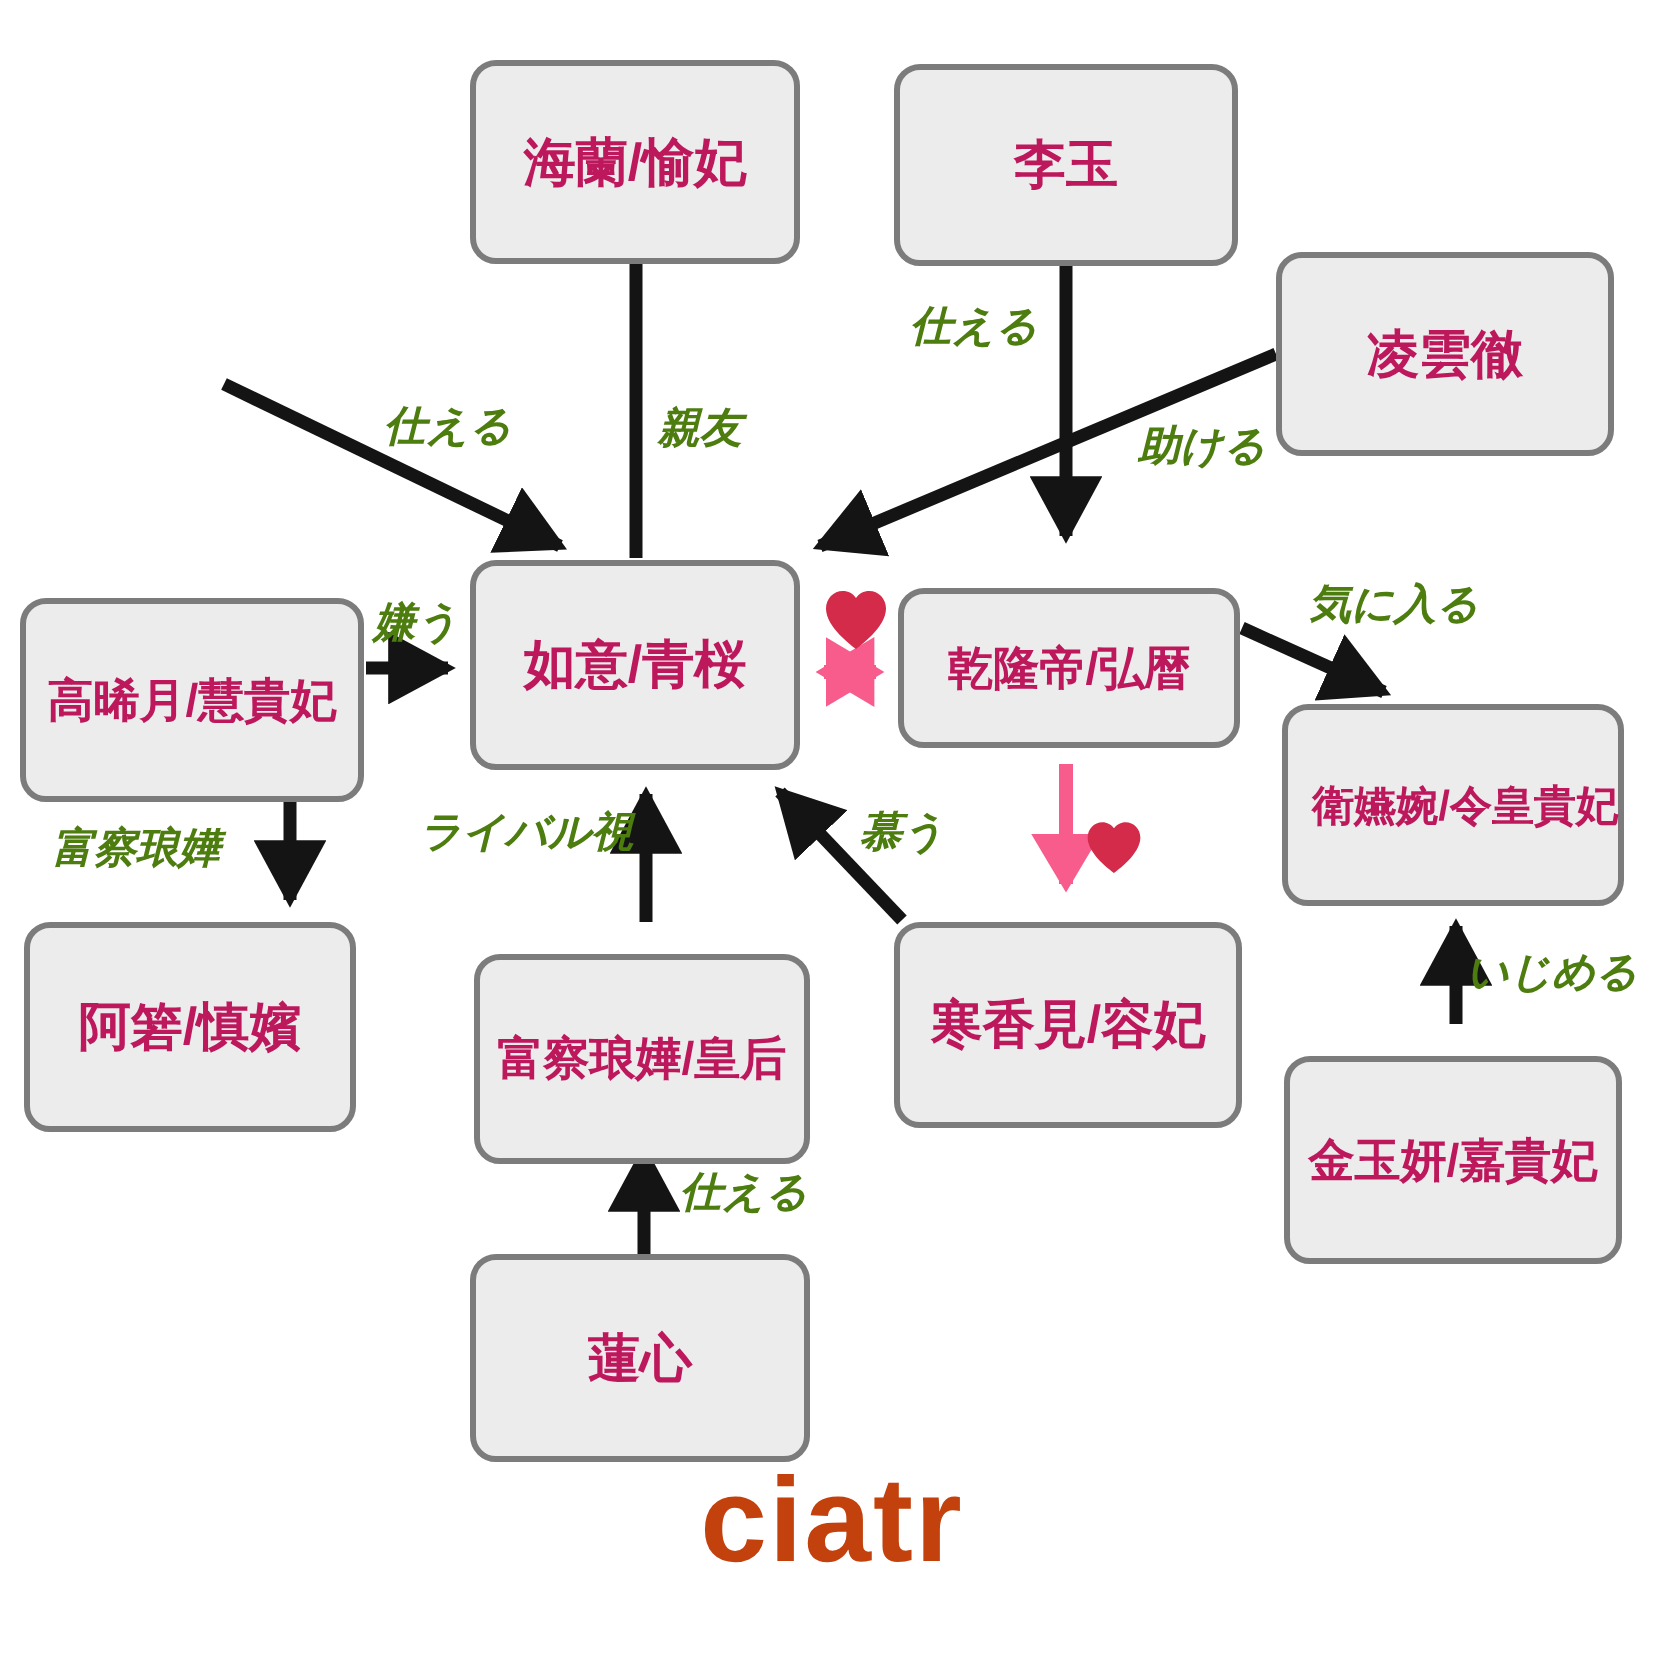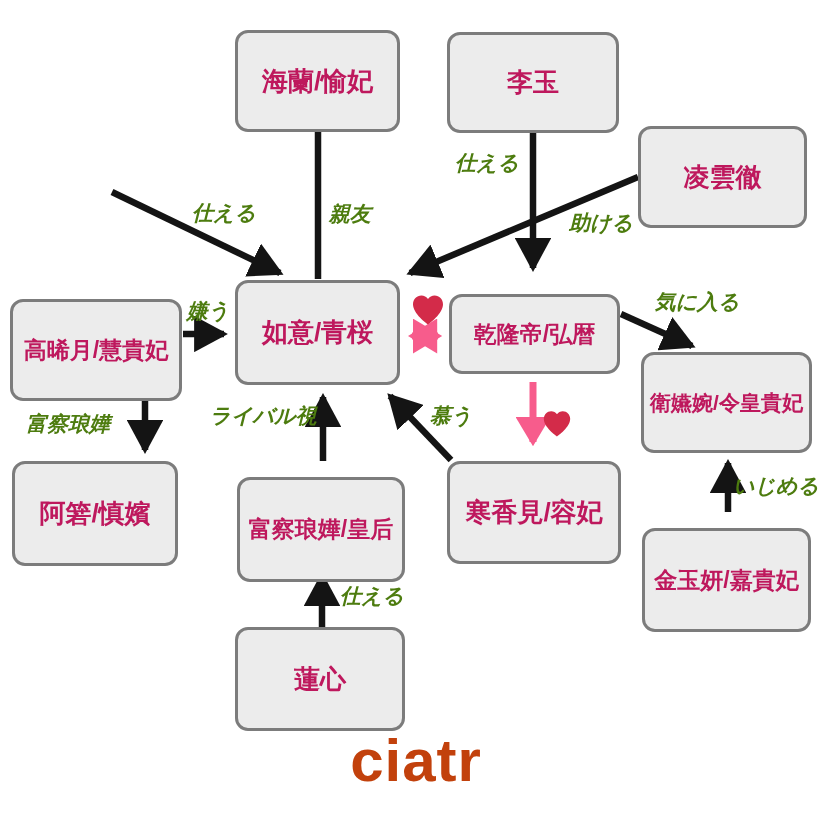--- a/index.html
+++ b/index.html
@@ -32,21 +32,21 @@
     display: flex;
     align-items: center;
     justify-content: center;
     white-space: nowrap;
     color: #be185d;
     font-weight: 600;
     font-size: 26px;
     letter-spacing: 0px;
   }
   .node.fs23 { font-size: 23px; margin-top: 16px; }
-  .node.fs21 { font-size: 21px; }
+  .node.fs21 { font-size: 21px; justify-content: flex-end; }
   .elabel {
     position: absolute;
     transform: translate(-50%, -50%);
     white-space: nowrap;
     color: #4d7c0f;
     font-weight: 600;
     font-size: 21px;
     font-style: italic;
   }
   .heart {

